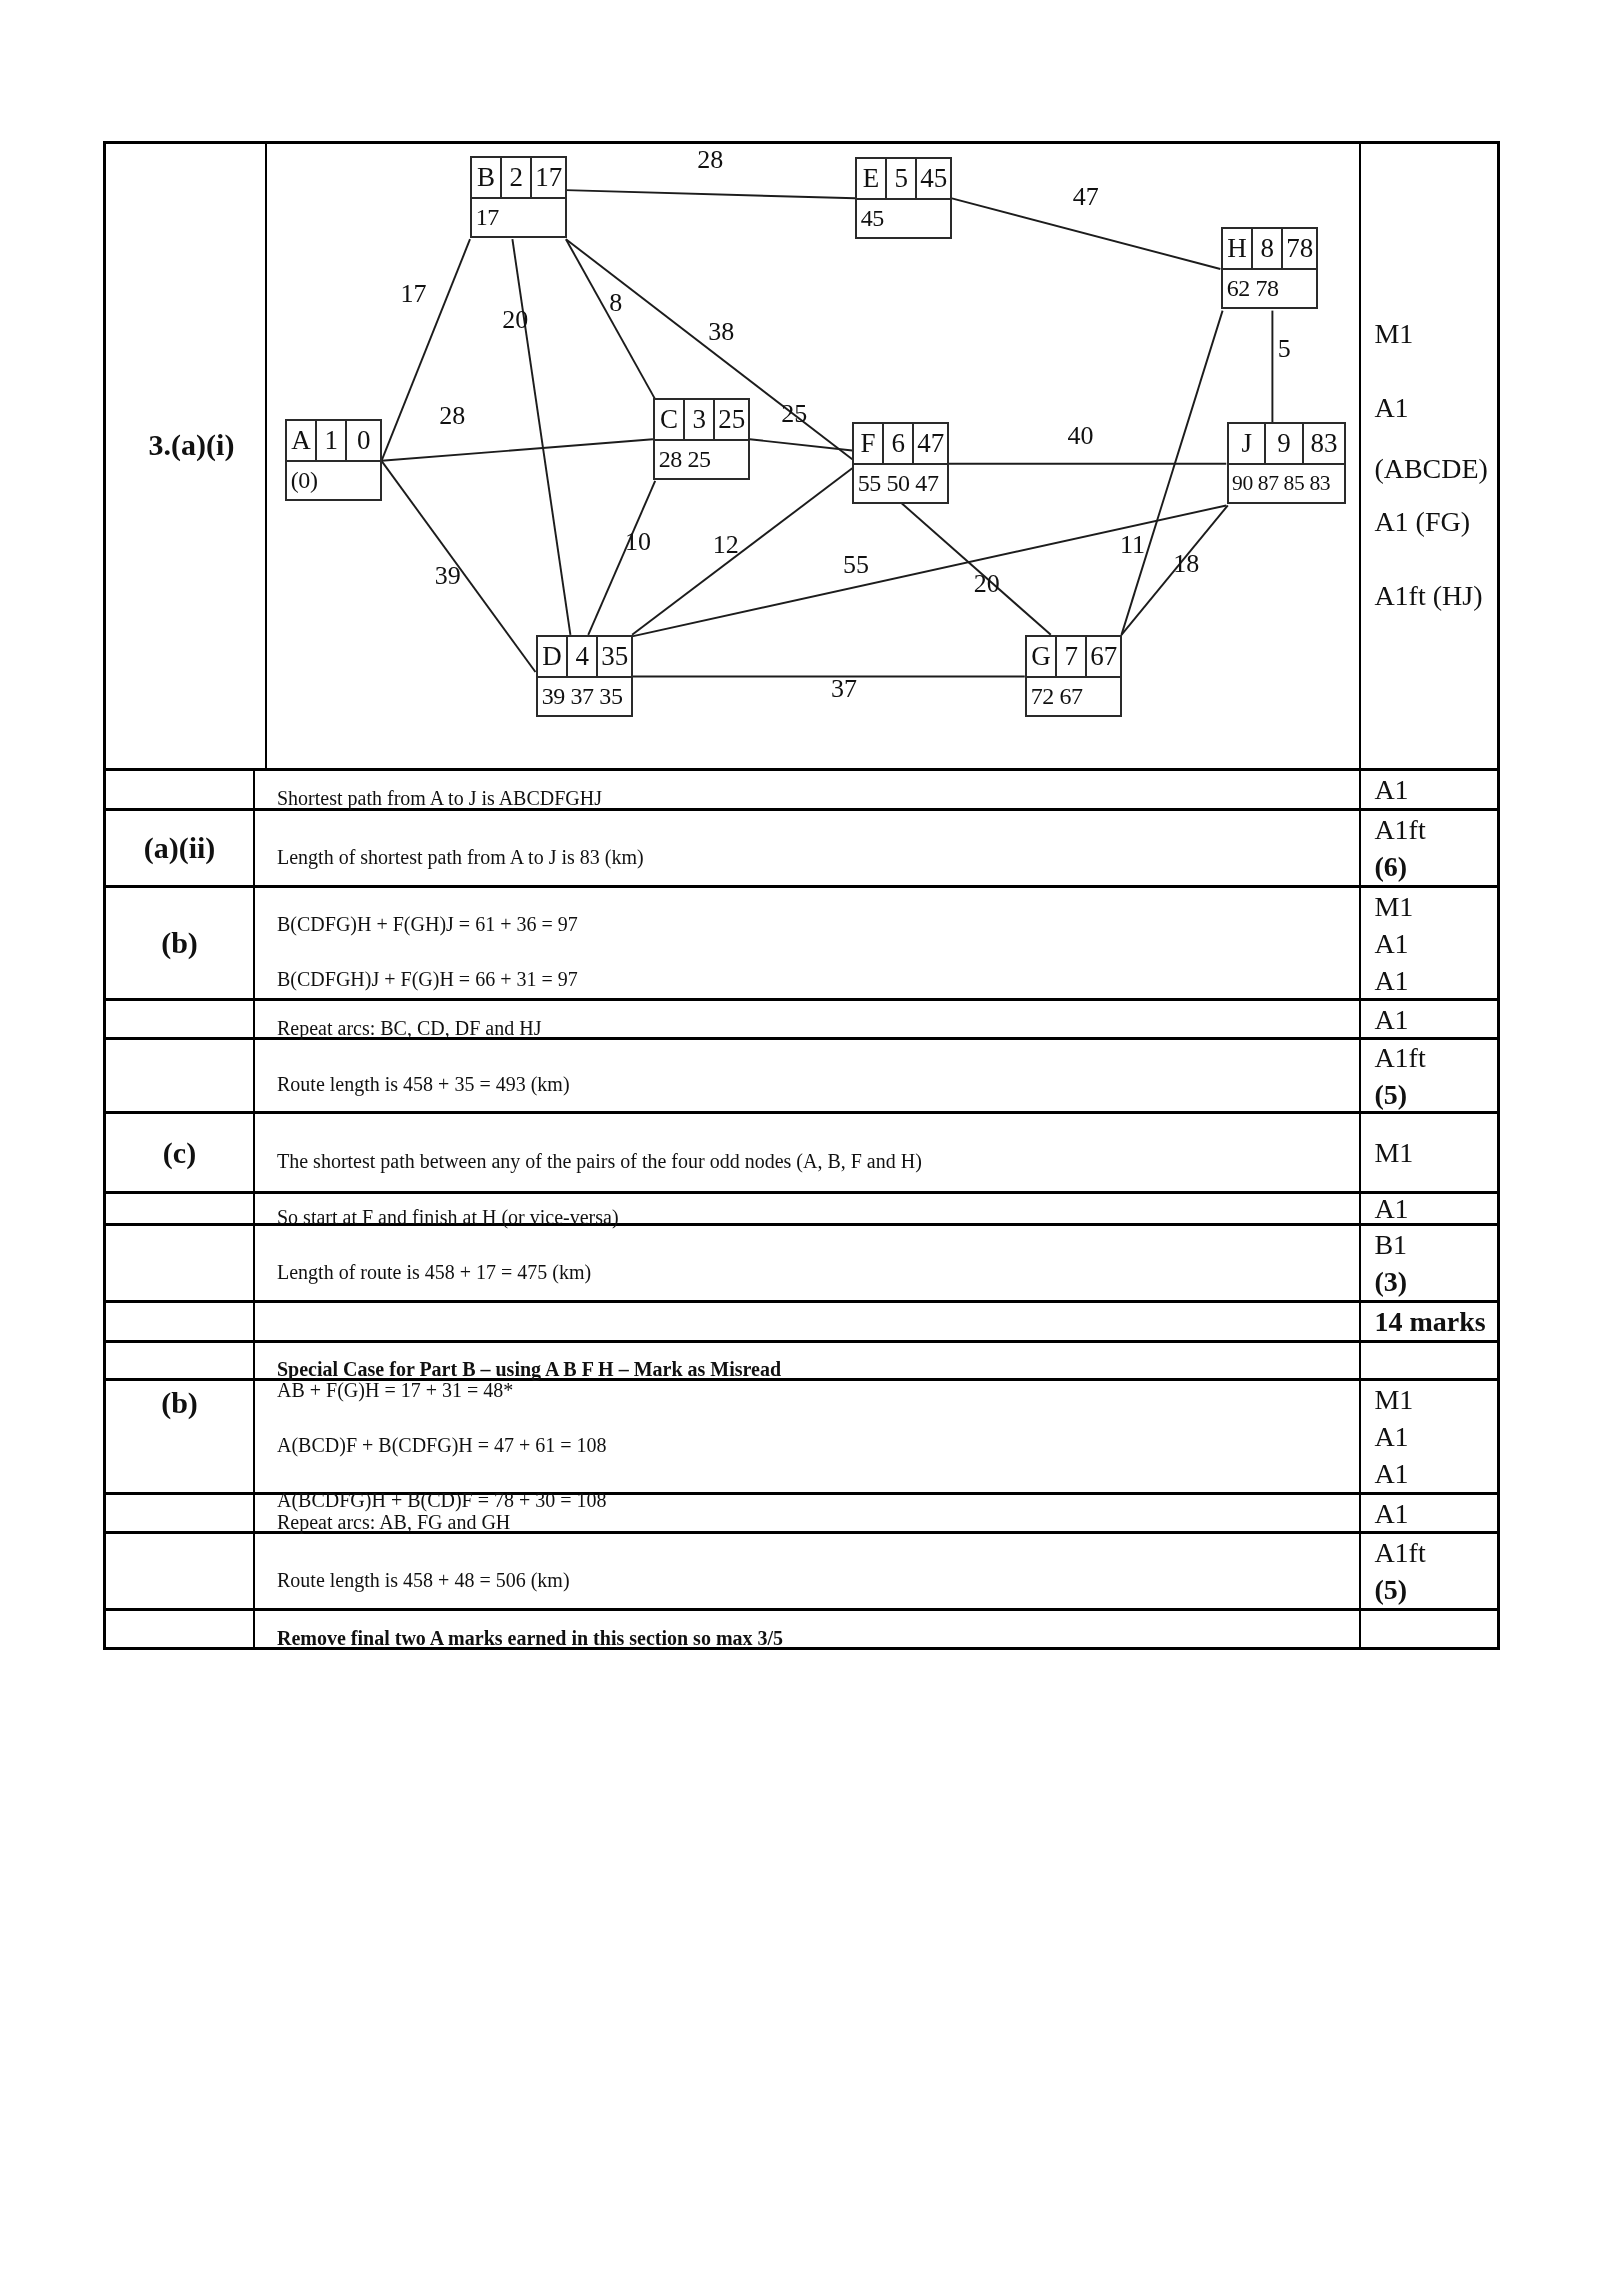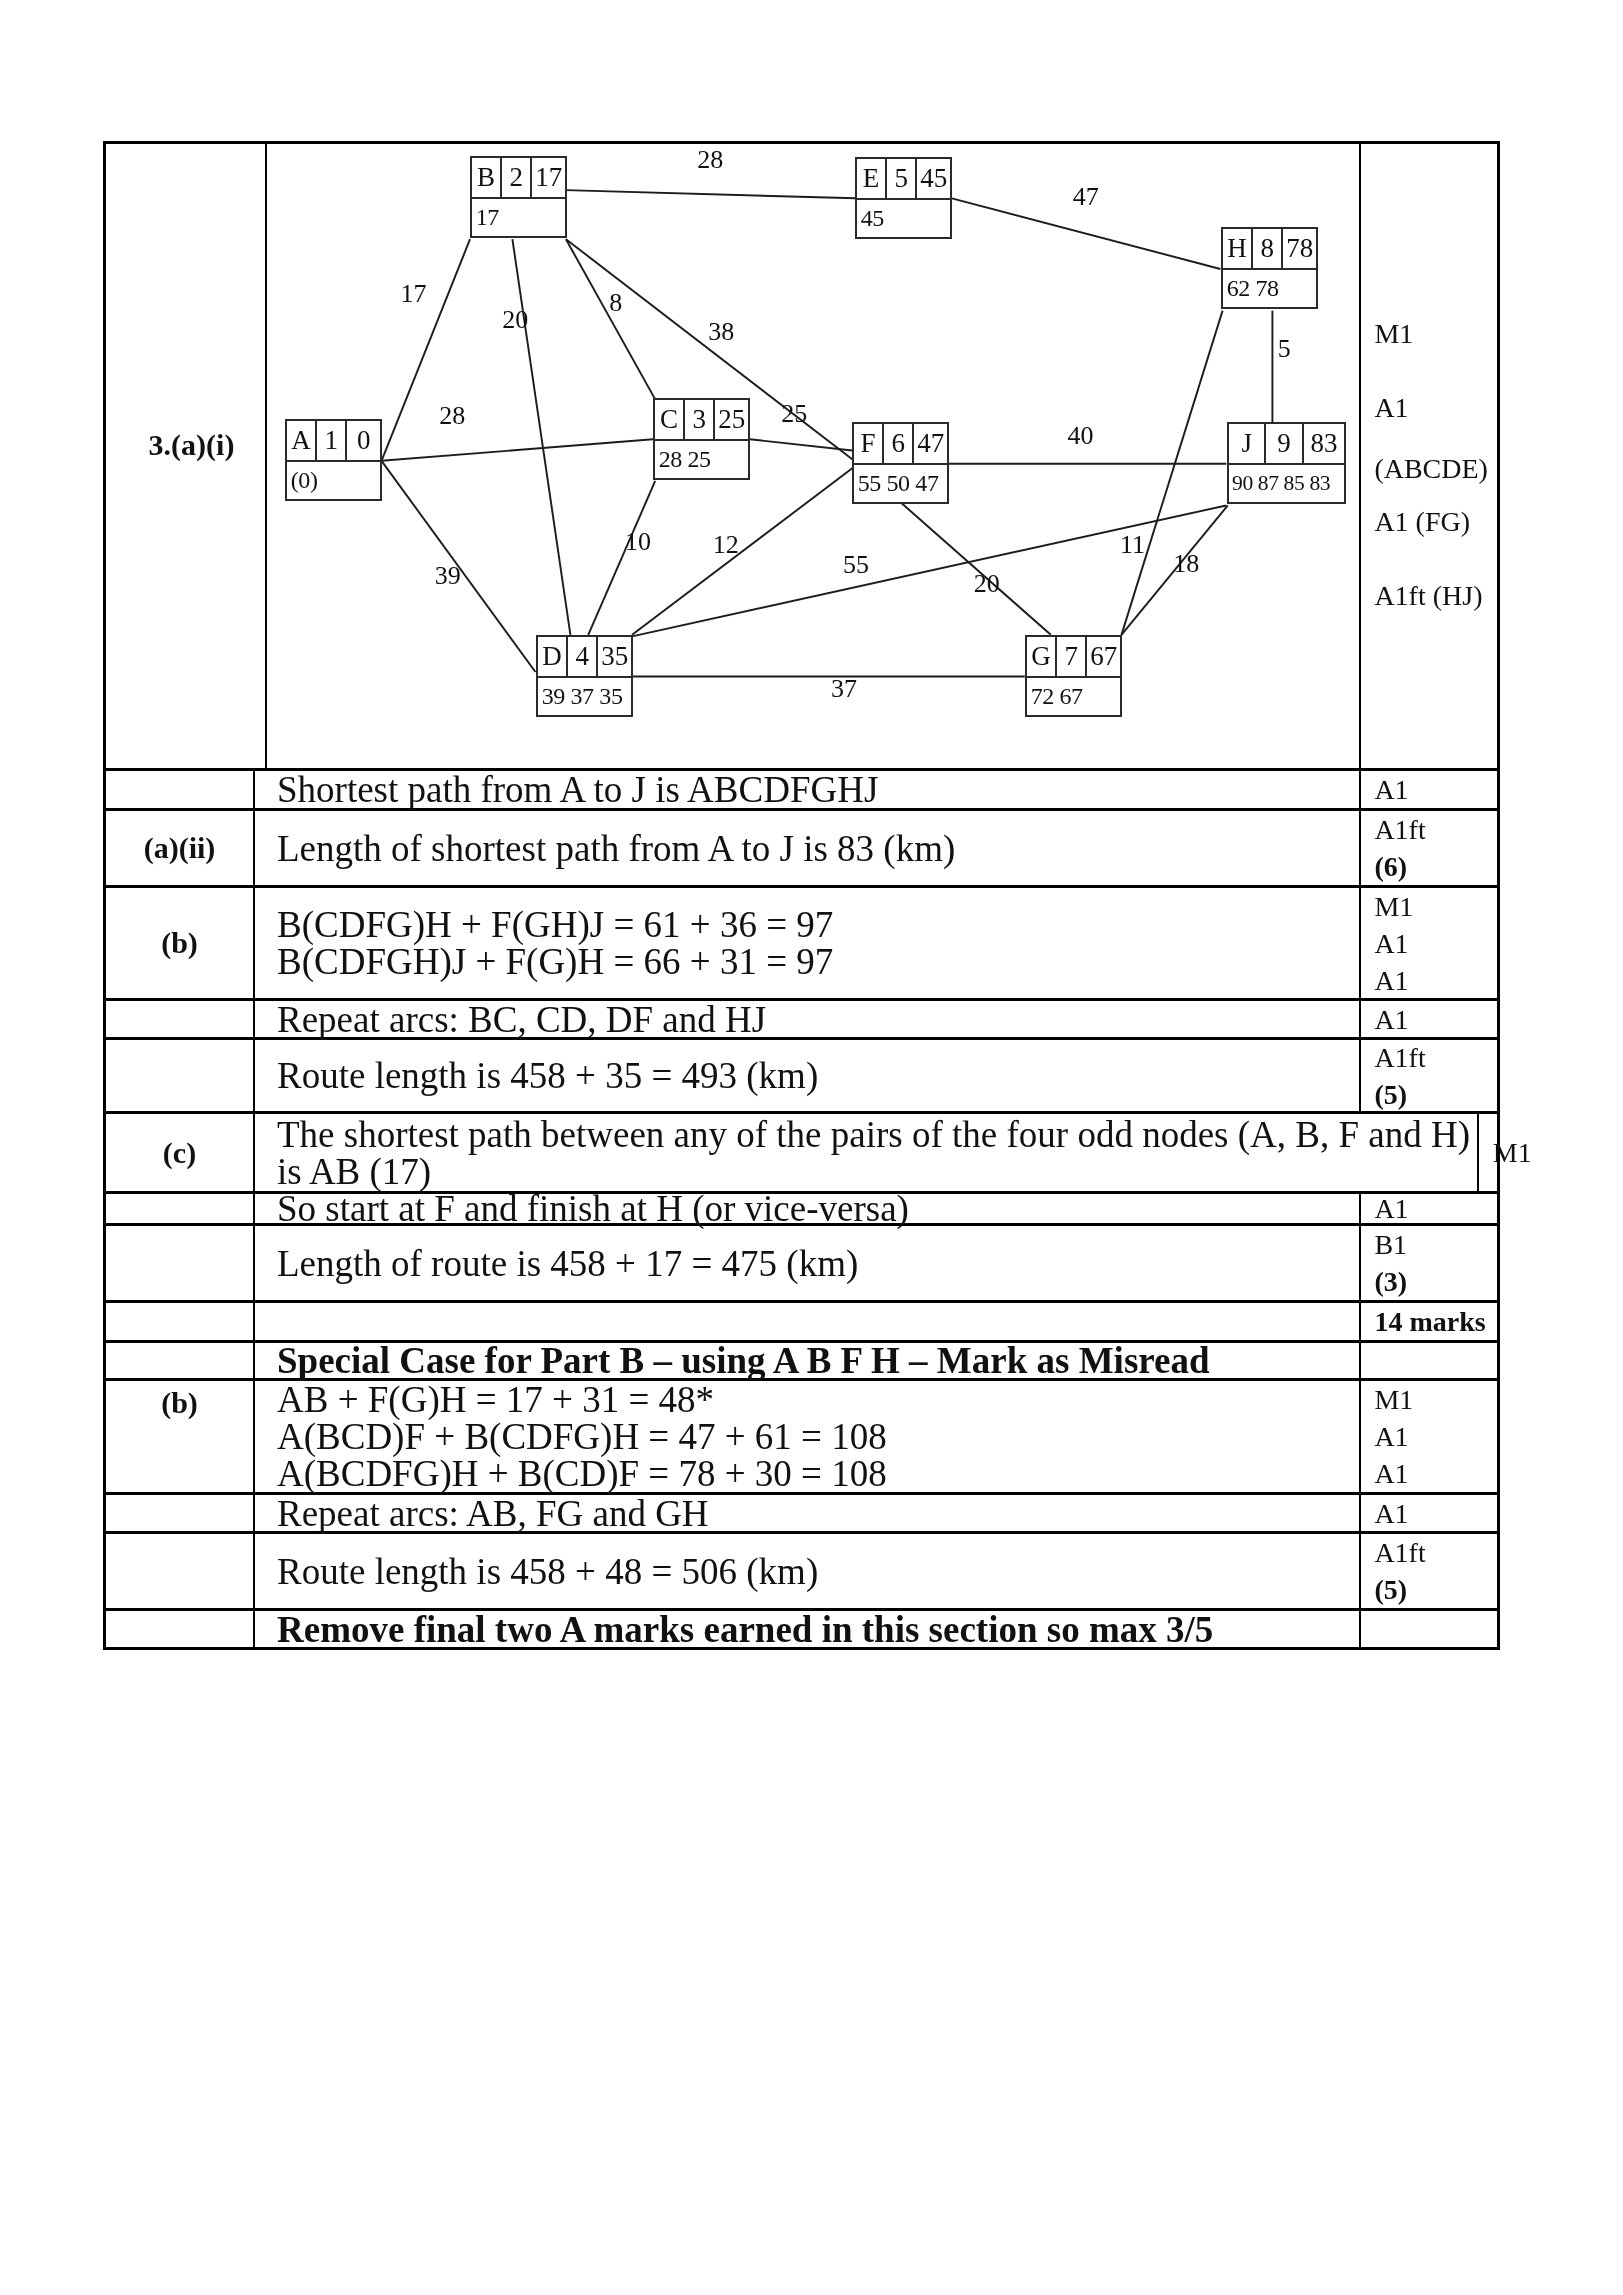--- a/index.html
+++ b/index.html
@@ -17,21 +17,21 @@
     box-sizing:border-box;
     background:#fff;
   }
   .trow{display:flex;box-sizing:border-box;border-top:3px solid #000;}
   .trow:first-child{border-top:none;}
   .cell{box-sizing:border-box;position:relative;}
   .c1{width:147px;flex:0 0 147px;display:flex;align-items:center;justify-content:center;}
   .c2{flex:1 1 auto;border-left:2.2px solid #000;display:flex;flex-direction:column;justify-content:center;padding-left:22px;padding-right:7.4px;}
   .c3{width:138px;flex:0 0 138px;border-left:2.2px solid #000;display:flex;flex-direction:column;justify-content:center;padding-left:13.4px;}
   .part-label{font-weight:bold;font-size:30px;}
-  .ansline{font-size:37px;line-height:37px;white-space:nowrap;}
+  .ansline{font-size:20px;line-height:37px;white-space:nowrap;margin-top:18px;}
   .ansline.bold{font-weight:bold;}
   .mark{font-size:28px;line-height:37px;white-space:nowrap;}
   .mark.bold{font-weight:bold;}
   
   #row-diagram{height:624px;}
   #question-cell{align-items:flex-start;margin-left:12px;}
   #question-label{margin-top:284px;}
   #diagram-cell{padding:0;display:block;position:relative;overflow:visible;}
   #diagram-marks{padding-left:13.4px;position:relative;}
   #diagram-marks .mark{position:absolute;left:13.4px;}
@@ -234,21 +234,20 @@
           <div class="mark">A1ft</div>
           <div class="mark bold">(5)</div>
         </div>
       </div>
       <div class="trow" style="height: 80px;">
         <div class="cell c1">
           <span class="part-label">(c)</span>
         </div>
         <div class="cell c2">
           <div class="ansline">The shortest path between any of the pairs of the four odd nodes (A, B, F and H)</div>
-          <div class="ansline">is AB (17)</div>
         </div>
         <div class="cell c3">
           <div class="mark">M1</div>
         </div>
       </div>
       <div class="trow" style="height: 32px;">
         <div class="cell c1"></div>
         <div class="cell c2">
           <div class="ansline">So start at F and finish at H (or vice-versa)</div>
         </div>

